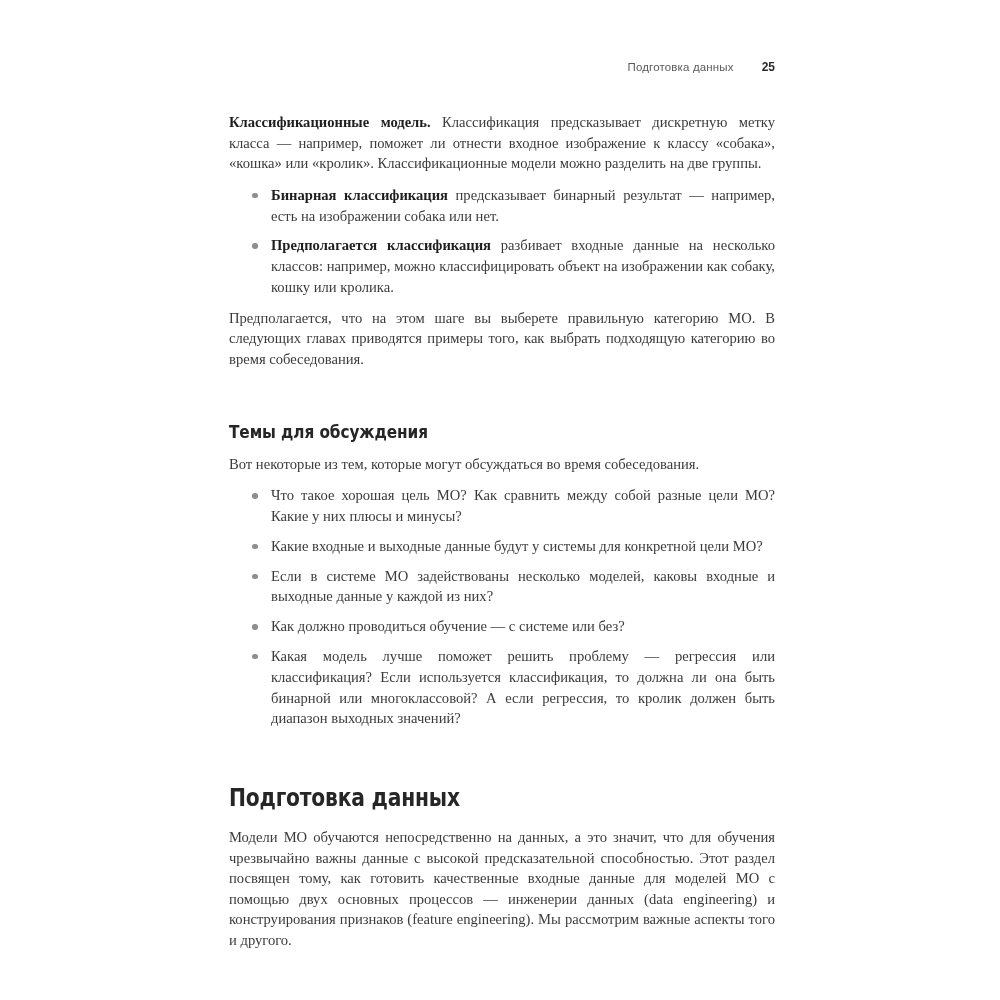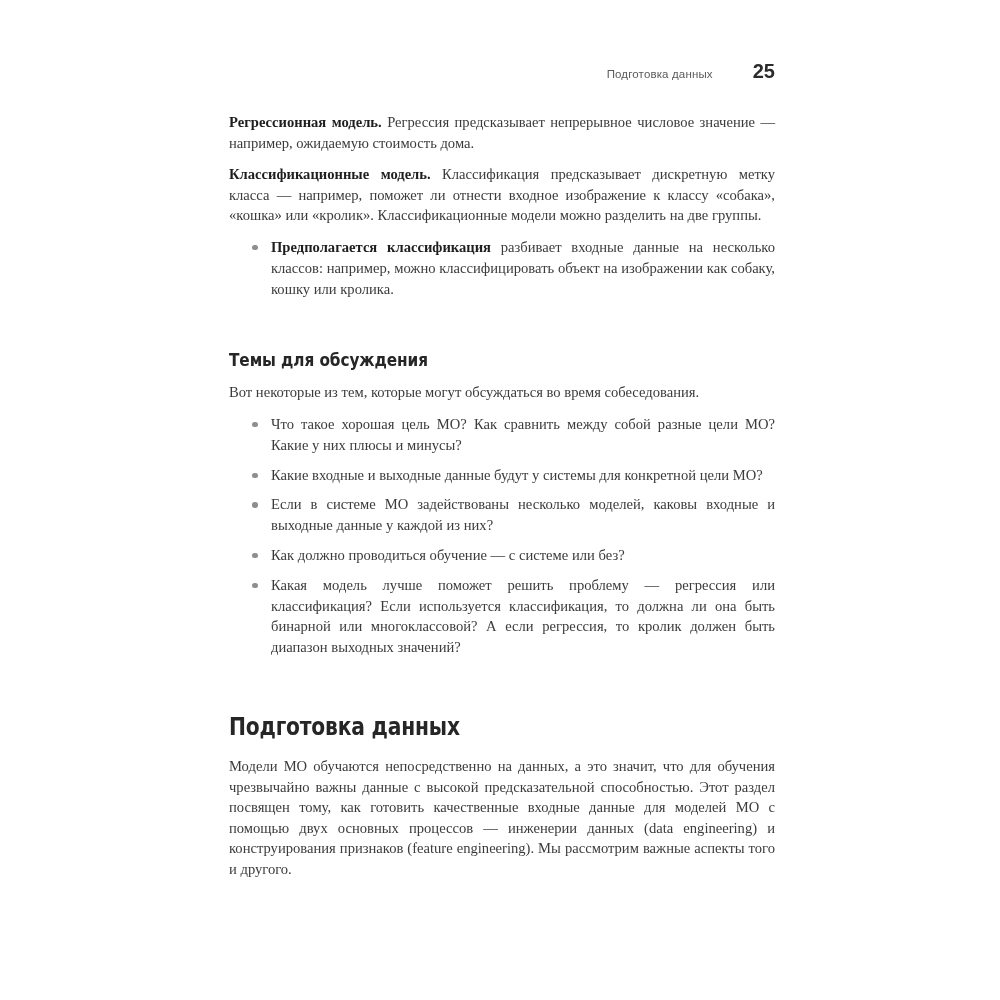--- a/index.html
+++ b/index.html
@@ -32,24 +32,24 @@
     justify-content: flex-end;
     align-items: baseline;
     font-family: "Liberation Sans", "DejaVu Sans", sans-serif;
   }
   .running-head .rh-title {
     font-size: 11.5px;
     color: #5a5a5a;
     letter-spacing: 0.15px;
   }
   .running-head .rh-page {
-    font-size: 20px;
+    font-size: 12px;
     font-weight: bold;
     color: #2b2b2b;
-    margin-left: 40px;
+    margin-left: 28px;
   }
 
   
   .content {
     position: absolute;
     left: 229px;
     top: 112px;
     width: 546px;
   }
 
@@ -130,28 +130,29 @@
 
 <div class="page">
 
   <div class="running-head">
     <span class="rh-title">Подготовка данных</span>
     <span class="rh-page">25</span>
   </div>
 
   <div class="content">
 
-    <p class="body"><span class="lead">Регрессионная модель.</span><span> Регрессия предсказывает непрерывное числовое значение — например, ожидаемую стоимость дома.</span></p>
 
     <p class="body"><span class="lead">Классификационные модель.</span><span> Классификация предсказывает дискретную метку класса — например, поможет ли отнести входное изображение к классу «собака», «кошка» или «кролик». Классификационные модели можно разделить на две группы.</span></p>
 
     <ul class="bullets">
+      <li><span class="lead">Бинарная классификация</span><span> предсказывает бинарный результат — например, есть на изображении собака или нет.</span></li>
       <li><span class="lead">Предполагается классификация</span><span> разбивает входные данные на несколько классов: например, можно классифицировать объект на изображении как собаку, кошку или кролика.</span></li>
     </ul>
 
+    <p class="body">Предполагается, что на этом шаге вы выберете правильную категорию МО. В следующих главах приводятся примеры того, как выбрать подходящую категорию во время собеседования.</p>
 
     <div class="block-gap-topics"></div>
 
     <h3 class="sub-heading">Темы для обсуждения</h3>
     <div class="gap-after-subhead"></div>
 
     <p class="body">Вот некоторые из тем, которые могут обсуждаться во время собеседования.</p>
 
     <ul class="bullets">
       <li>Что такое хорошая цель МО? Как сравнить между собой разные цели МО? Какие у них плюсы и минусы?</li>

